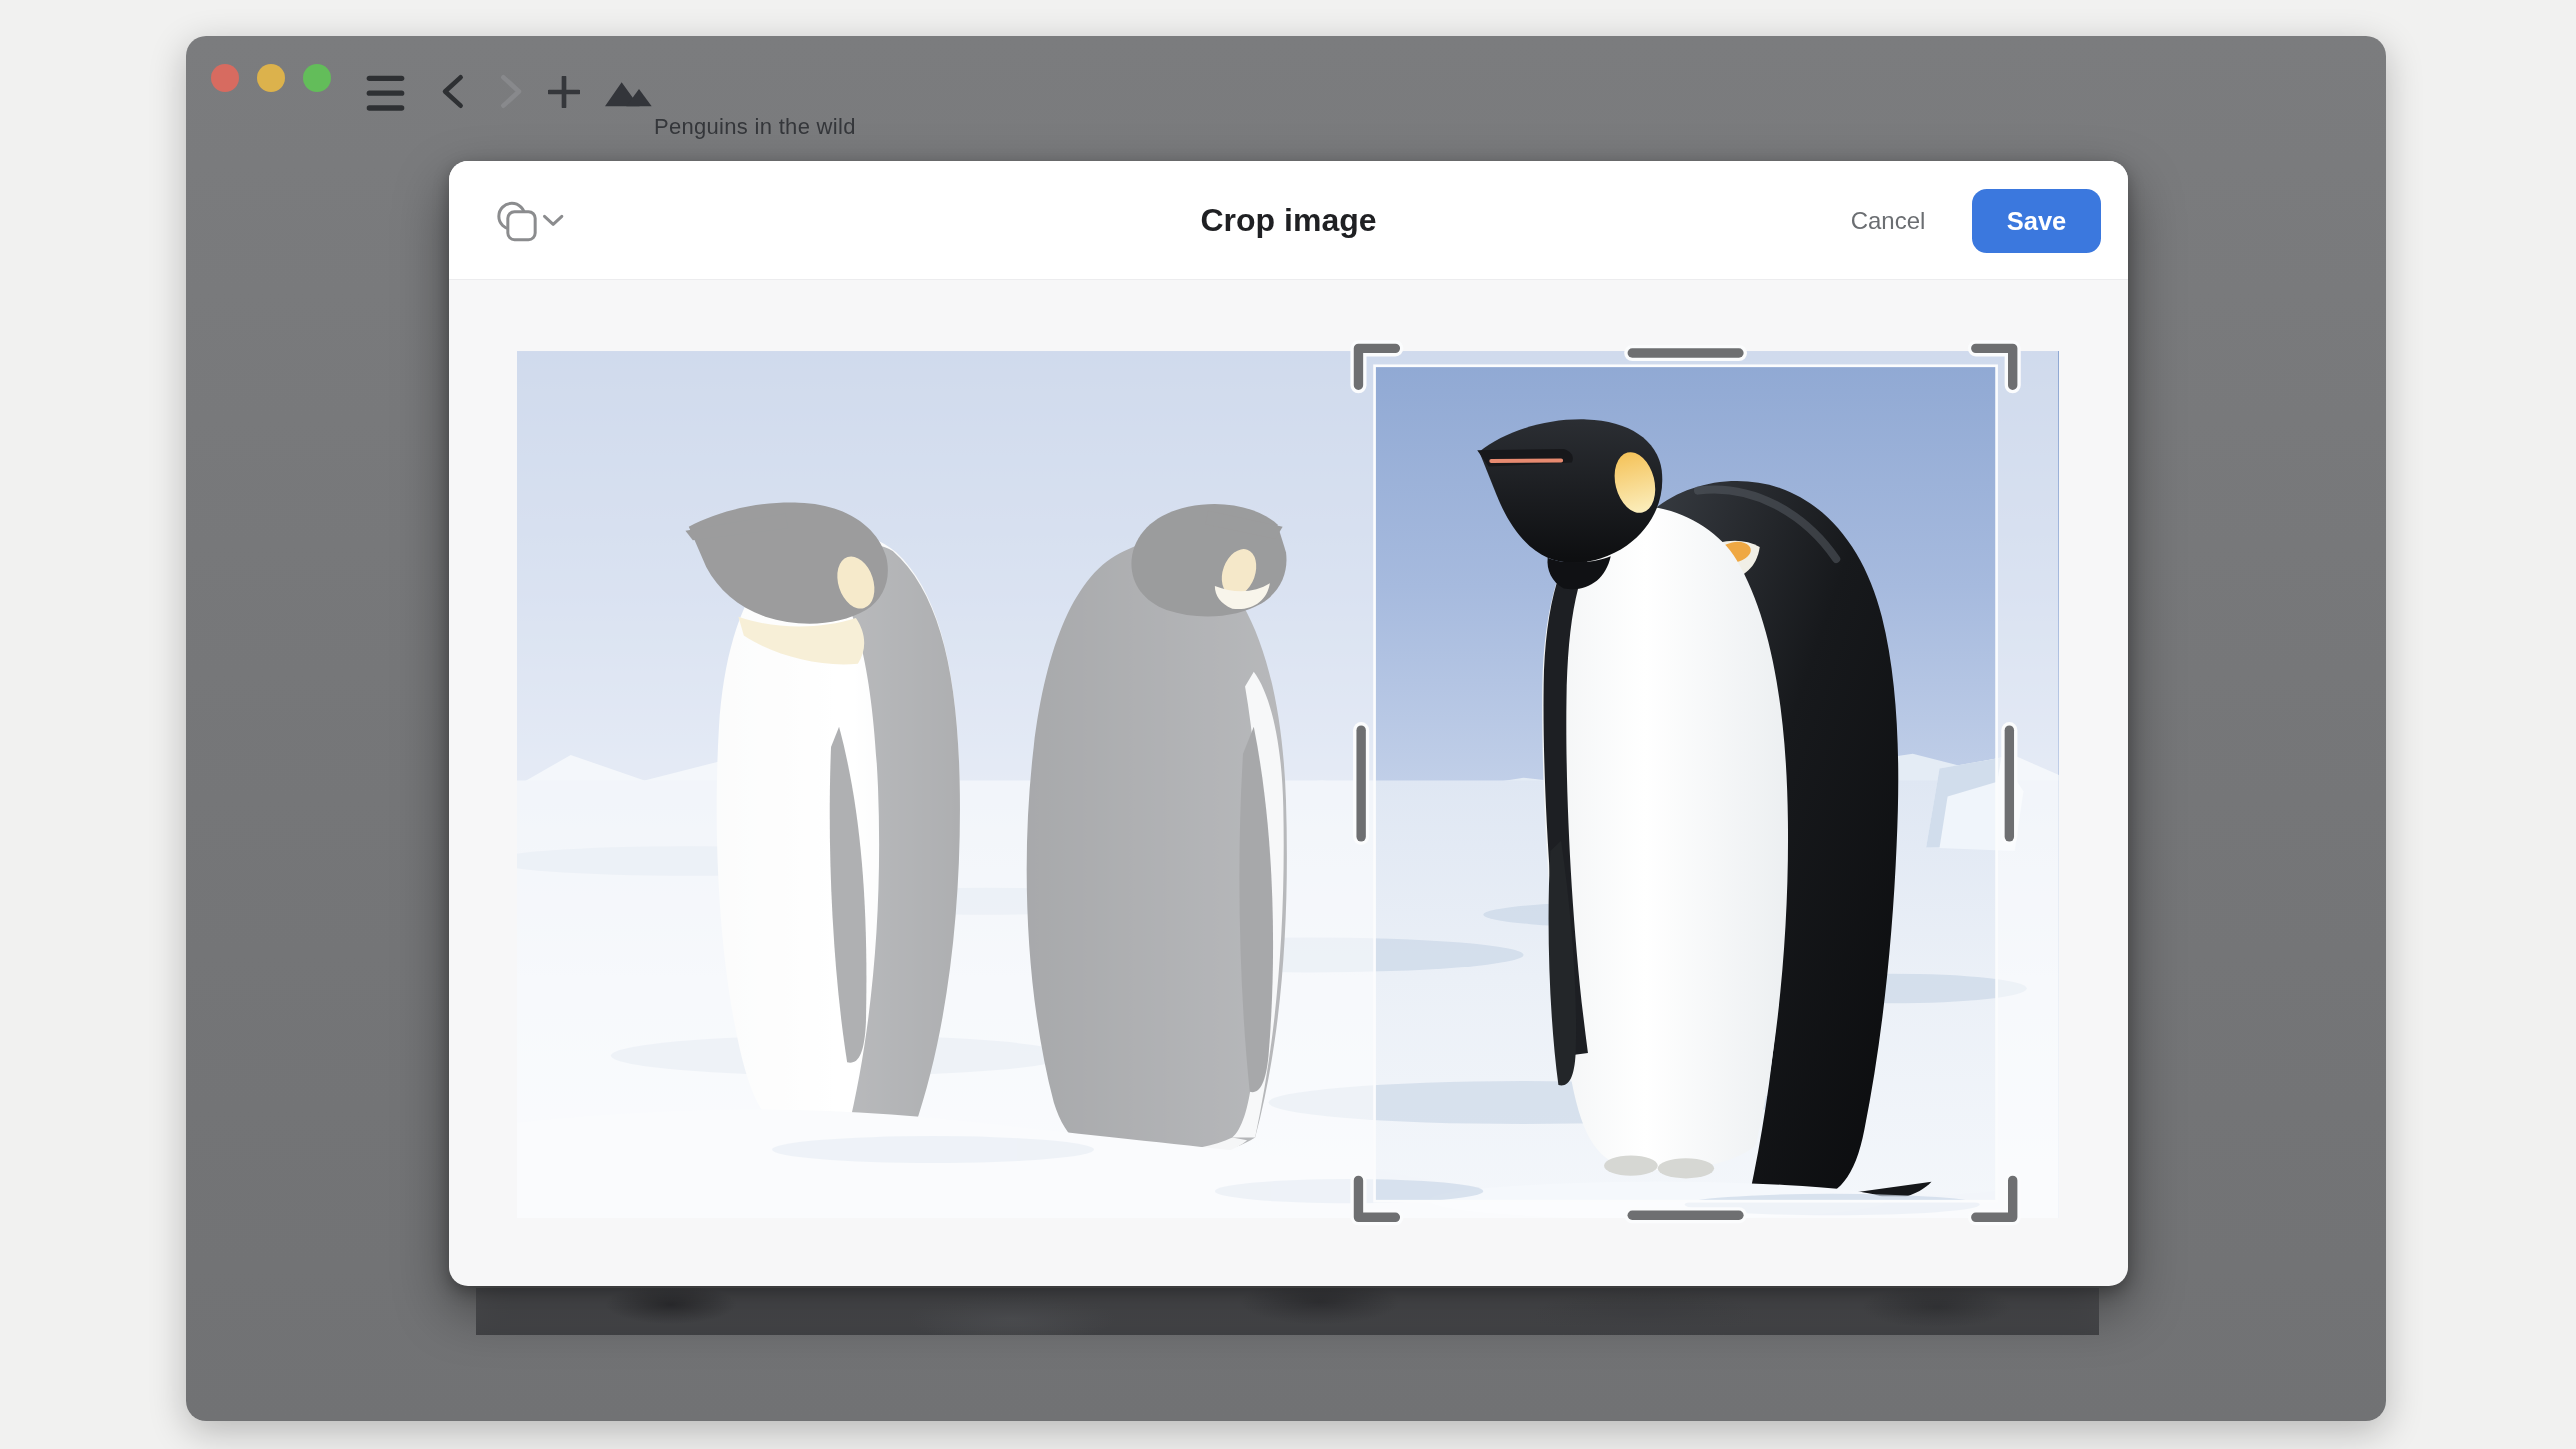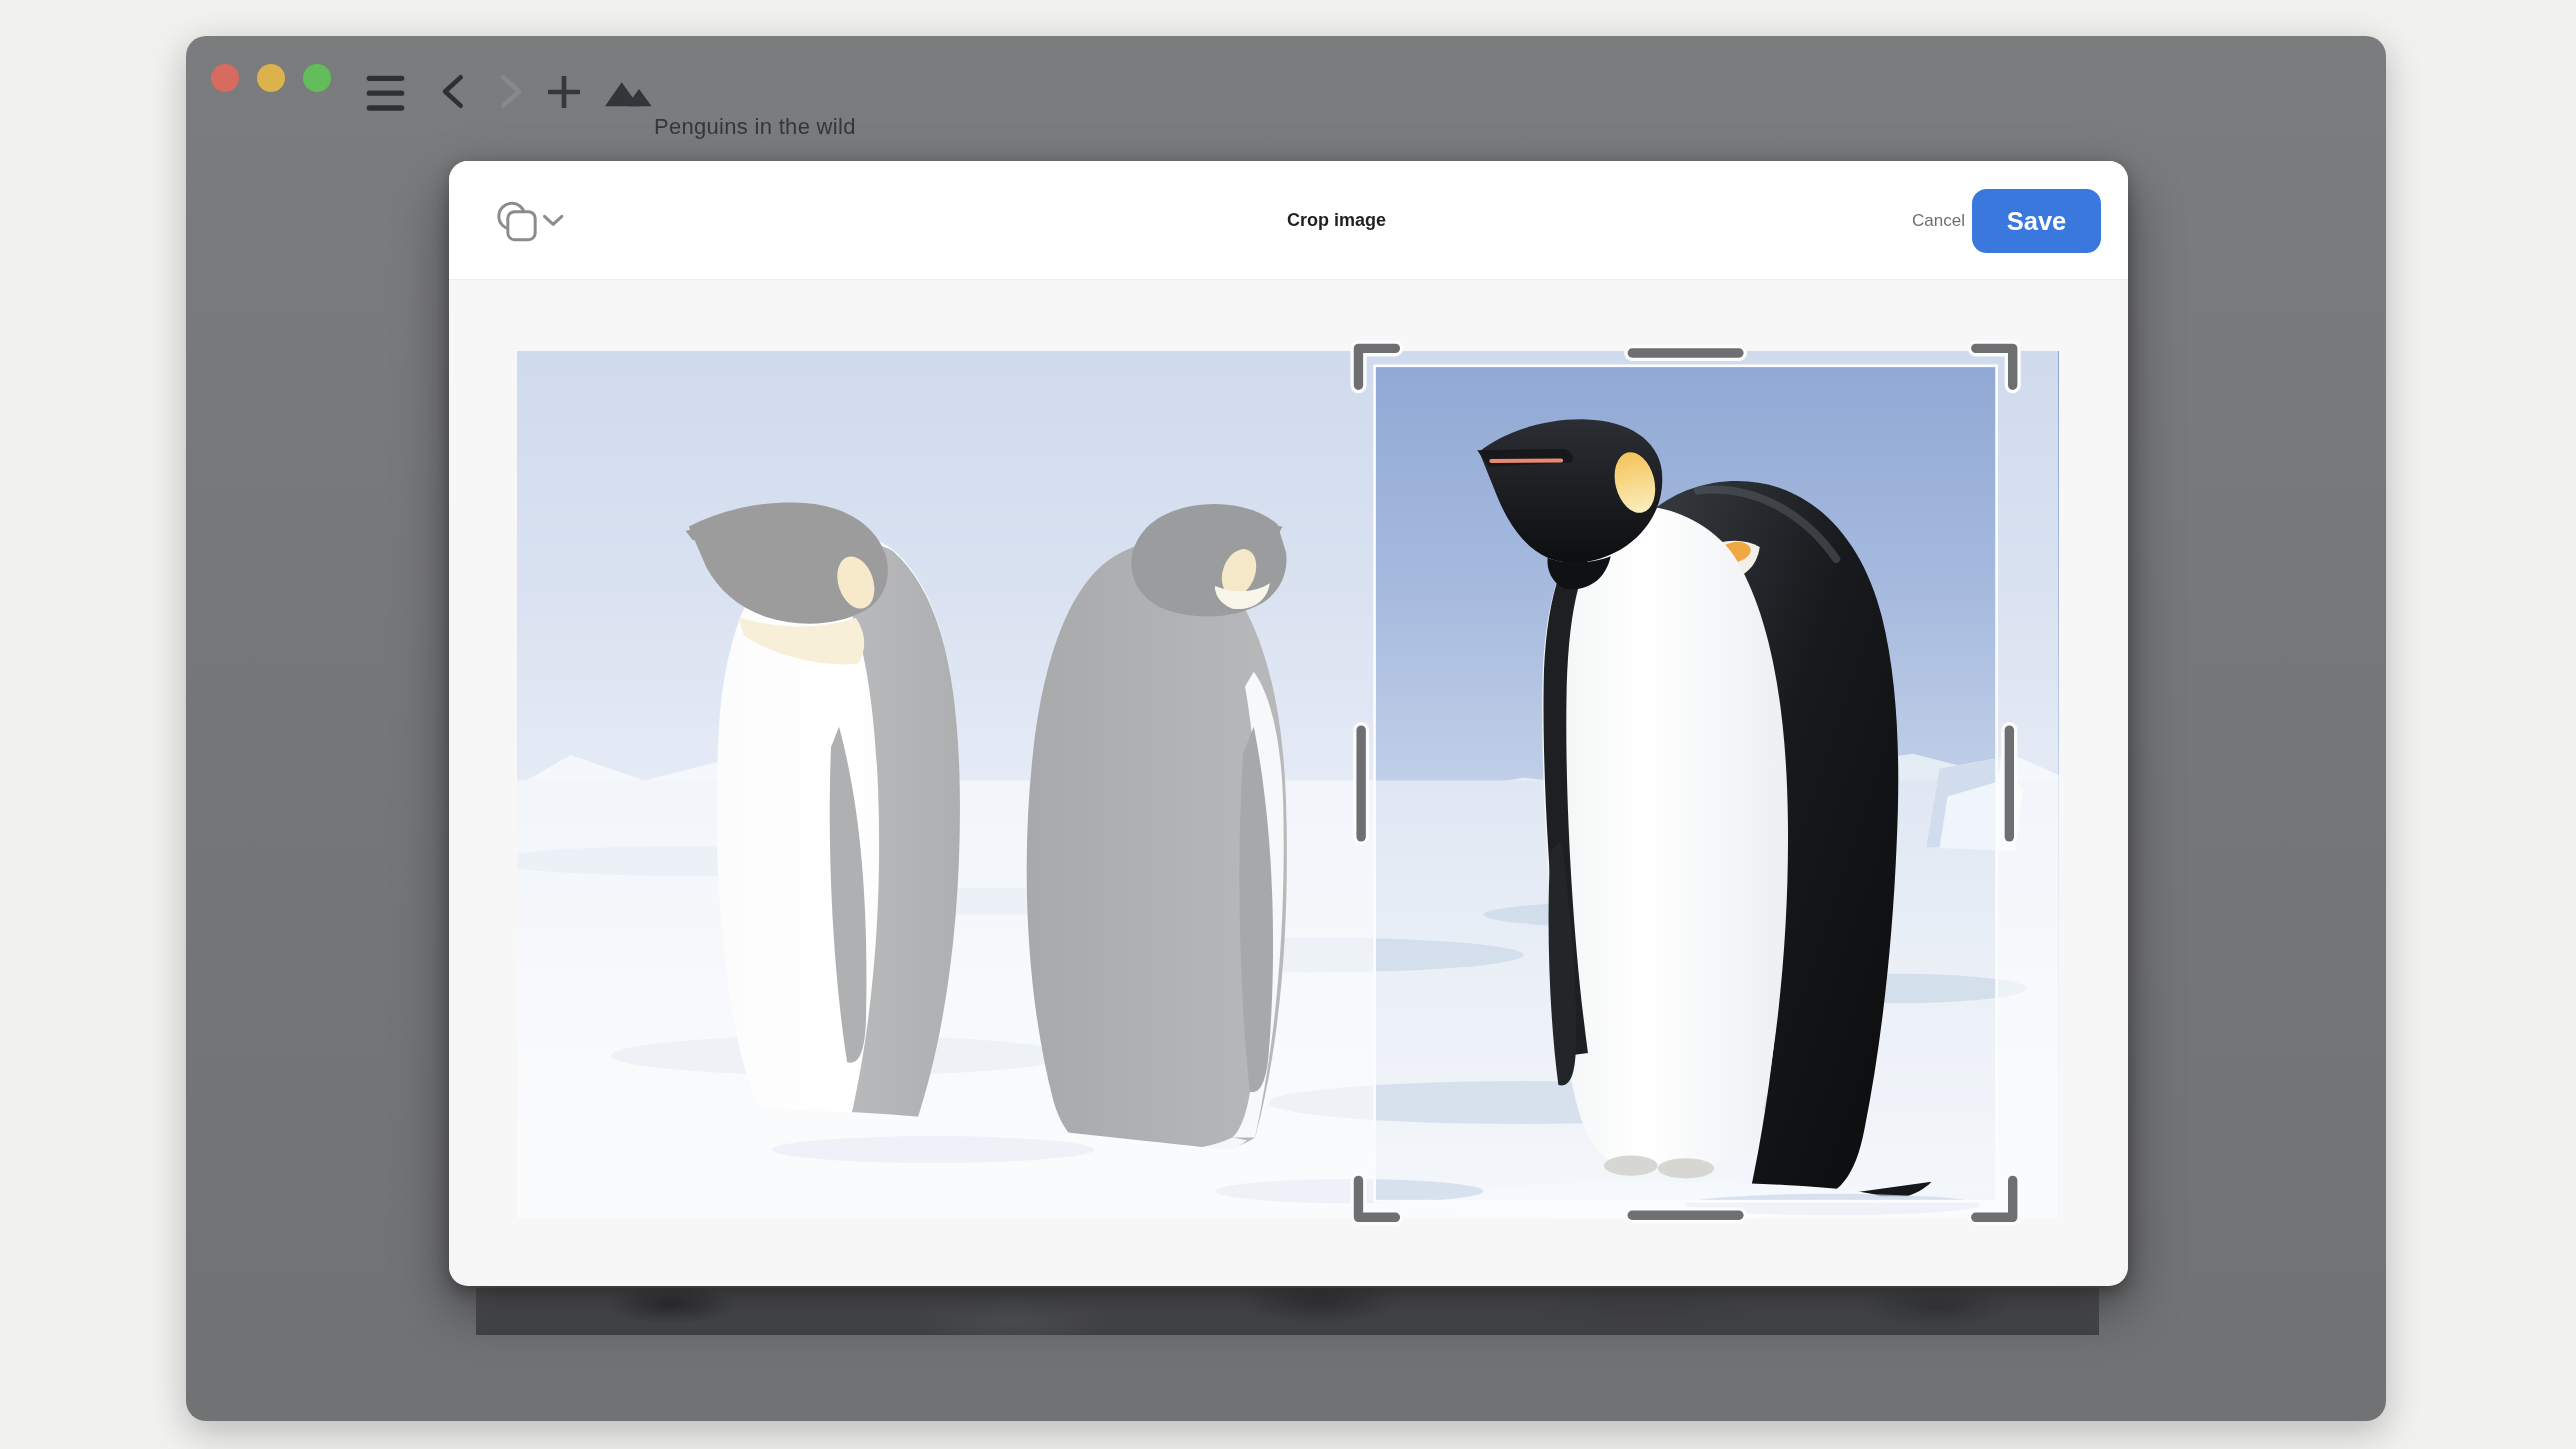--- a/index.html
+++ b/index.html
@@ -32,24 +32,24 @@
     text-align: center; font-size: 29.5px; color: #232428; line-height: 39px; }
 
   
   #crop-dialog { left: 449px; top: 161px; width: 1679px; height: 1125px;
     background: #f7f7f8; border-radius: 19px;
     box-shadow: 0 23px 54px rgba(0,0,0,0.42), 0 5.4px 16px rgba(0,0,0,0.28); }
   #dialog-header { left: 0; top: 0; width: 100%; height: 119px;
     background: #ffffff; border-radius: 19px 19px 0 0;
     border-bottom: 0.7px solid #ececee; }
   #dialog-title { left: 0; top: 0; width: 100%; height: 119px; line-height: 119px;
-    text-align: center; font-size: 18px; font-weight: 600; color: #1f2023; margin-left: 48px; }
+    text-align: center; font-size: 32px; font-weight: 600; color: #1f2023; }
   #ratio-button { left: 44px; top: 34px; width: 87px; height: 52px; cursor: pointer; }
   #cancel-button { left: 1362px; top: 0; width: 154px; height: 119px; line-height: 119px;
-    text-align: right; font-size: 17px; color: #6b6e72; cursor: pointer; background: none; border: none; }
+    text-align: center; font-size: 24px; color: #6b6e72; cursor: pointer; background: none; border: none; }
   #save-button { left: 1523px; top: 28px; width: 129px; height: 64px;
     background: #3b78de; color: #ffffff; font-size: 25.5px; font-weight: 600;
     border: none; border-radius: 14.8px; cursor: pointer;
     font-family: "Liberation Sans", sans-serif; }
 
   
   #image-wrap { left: 68px; top: 190px; width: 1542px; height: 867px; }
   #photo-svg { position: absolute; left: 0; top: 0; }
   .fade { position: absolute; background: rgba(255,255,255,0.58); }
   #fade-left   { left: 0;      top: 0;      width: 857px; height: 867px; }

